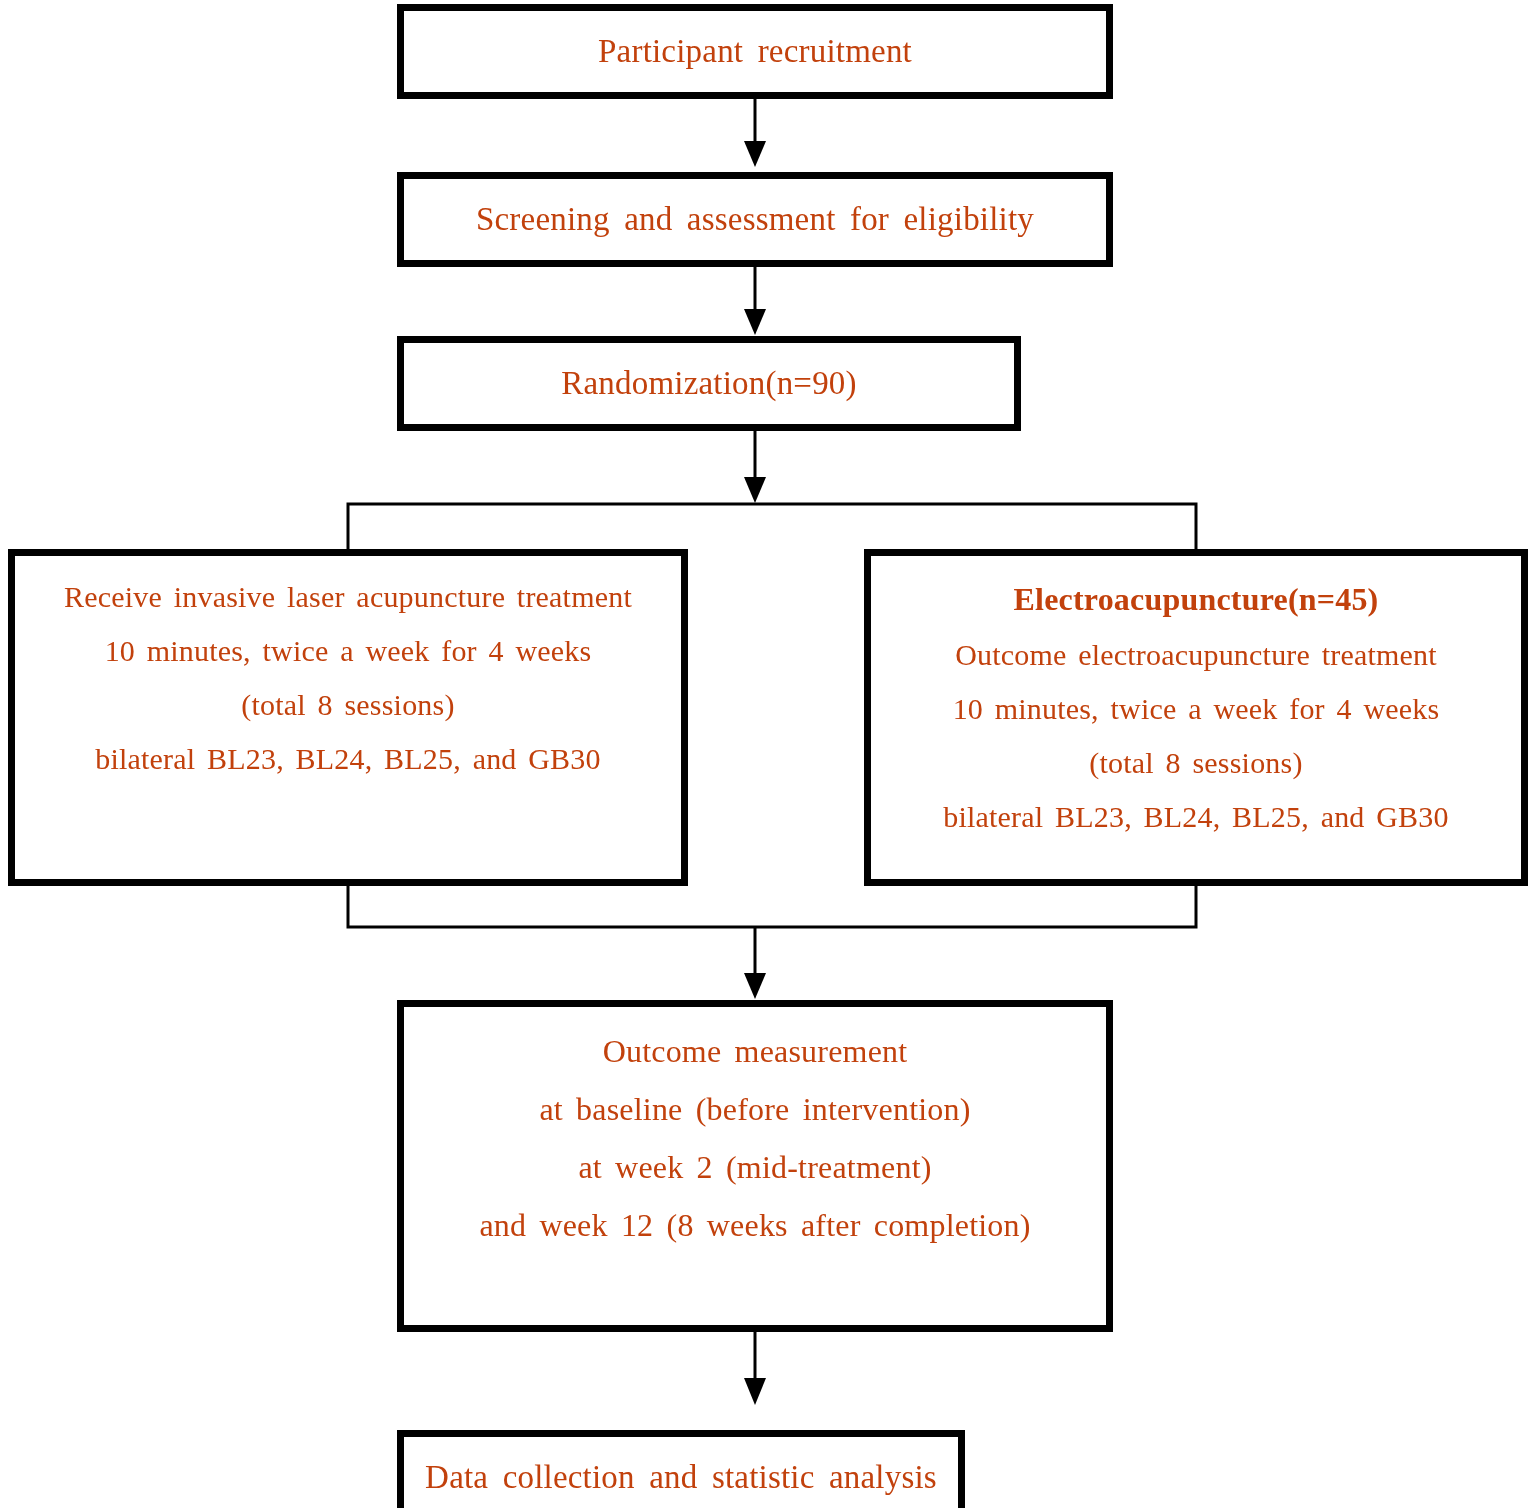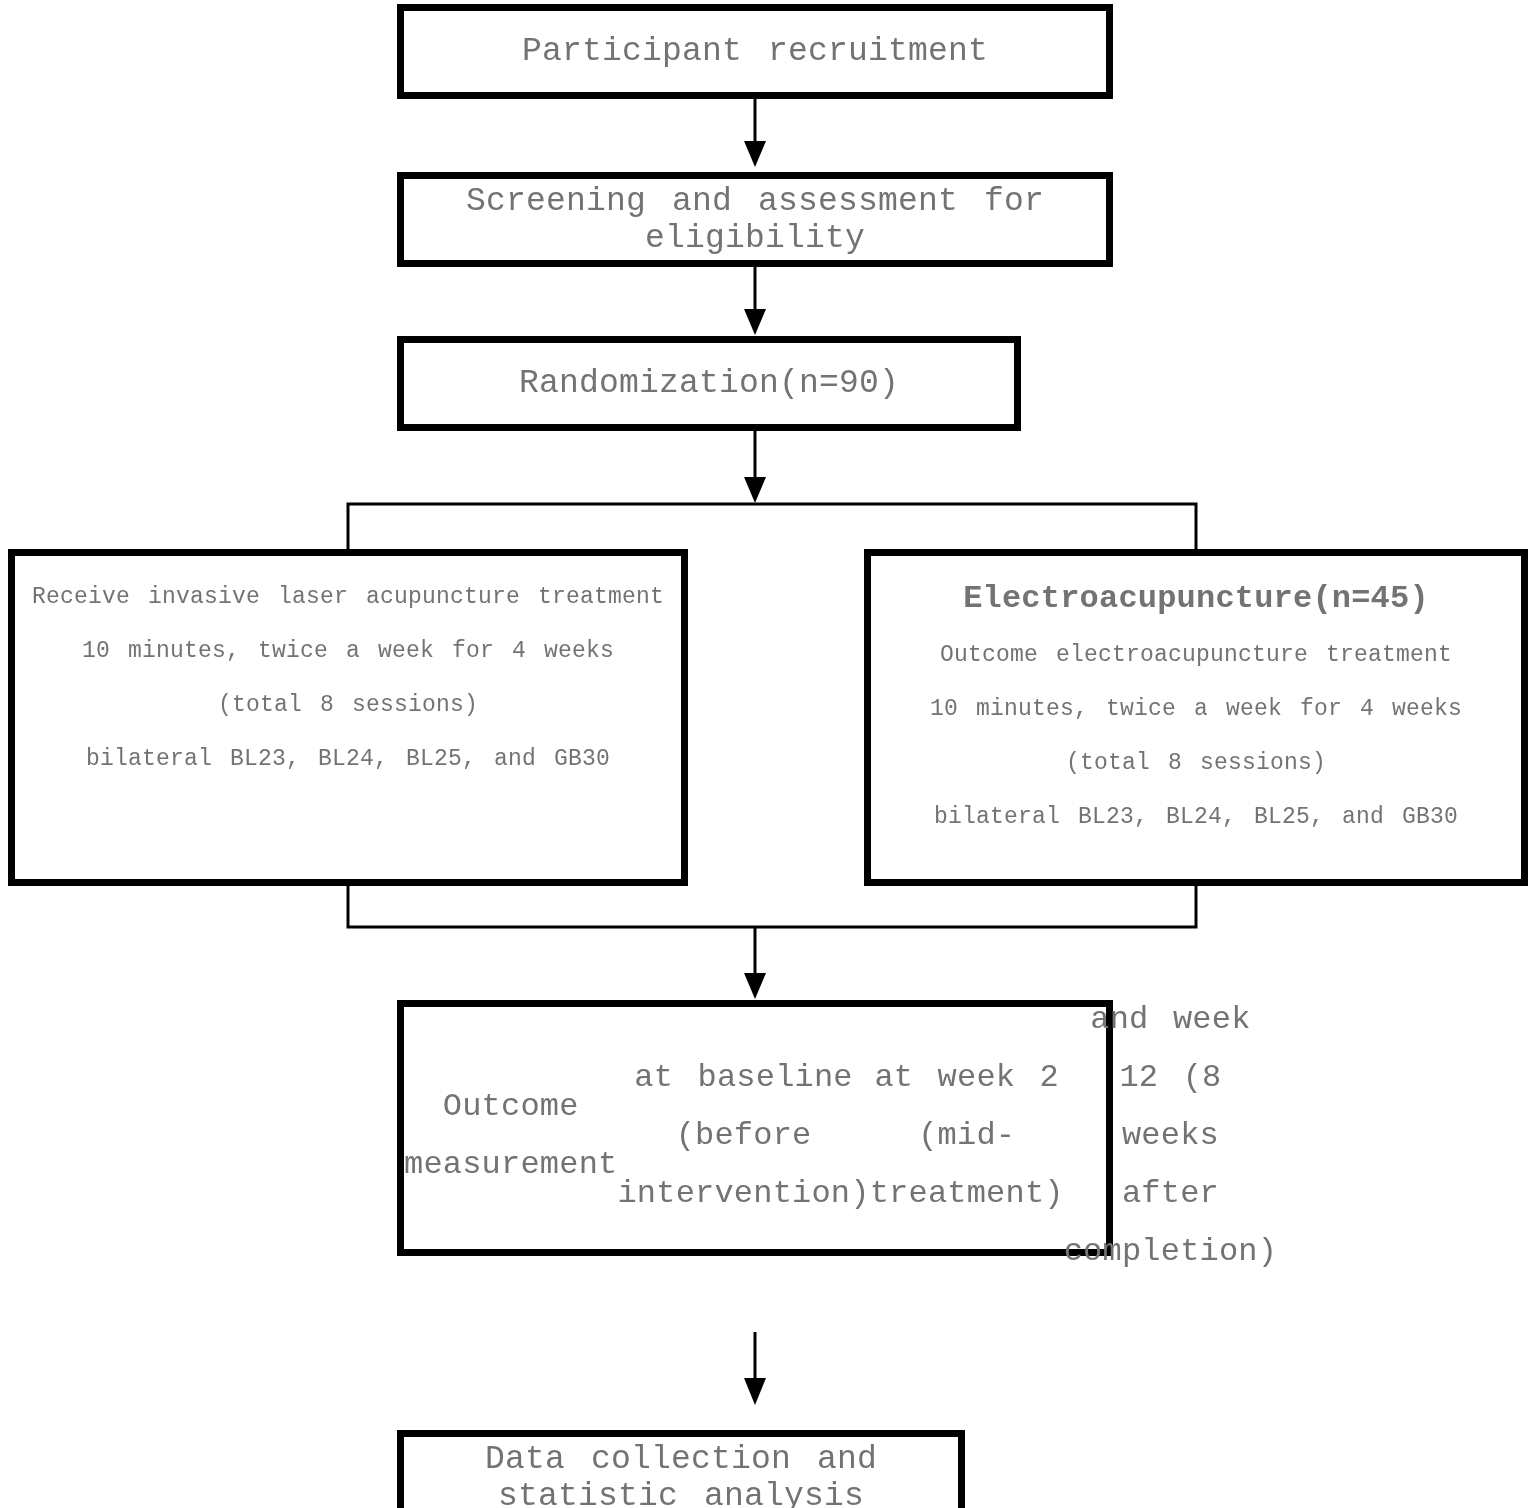--- a/index.html
+++ b/index.html
@@ -5,22 +5,22 @@
   html, body {
     margin: 0;
     padding: 0;
     background: #ffffff;
   }
   .canvas {
     position: relative;
     width: 1535px;
     height: 1508px;
     background: #ffffff;
-    font-family: Liberation Mono, monospace;
-    color: #737373;
+    font-family: Liberation Serif, serif;
+    color: #c2410c;
   }
   .connectors {
     position: absolute;
     left: 0;
     top: 0;
     width: 1535px;
     height: 1508px;
     pointer-events: none;
   }
   .node {
@@ -53,29 +53,29 @@
   .node-branch-left  { left: 8px;   top: 549px; width: 680px; height: 337px; }
   .node-branch-right { left: 864px; top: 549px; width: 664px; height: 337px; }
   .branch-title {
     font-size: 32px;
     font-weight: 700;
     line-height: 58px;
     word-spacing: 5px;
     letter-spacing: 0.2px;
   }
   .branch-line {
-    font-size: 23px;
+    font-size: 30px;
     font-weight: 400;
     line-height: 54px;
     word-spacing: 4px;
     letter-spacing: 0.2px;
   }
 
-  .node-outcome { left: 397px; top: 1000px; width: 716px; height: 256px;
-                  flex-direction: row; justify-content: flex-start; padding-top: 15px; }
+  .node-outcome { left: 397px; top: 1000px; width: 716px; height: 332px;
+                  flex-direction: column; justify-content: flex-start; padding-top: 15px; }
   .outcome-line {
     font-size: 32px;
     font-weight: 400;
     line-height: 58px;
     word-spacing: 5px;
     letter-spacing: 0.2px;
   }
 </style>
 </head>
 <body>

